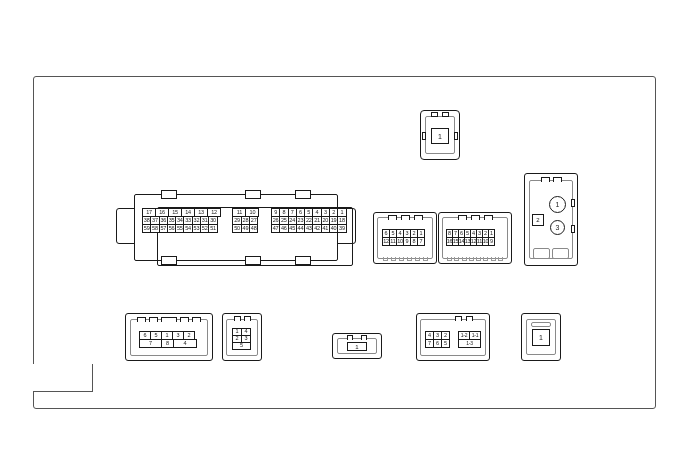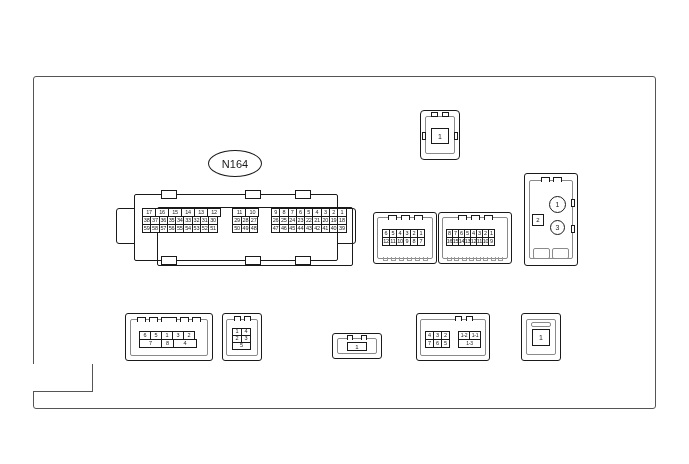--- a/index.html
+++ b/index.html
@@ -166,21 +166,20 @@
 </style>
 </head>
 <body>
 
 <div id="canvas">
 
   <div class="panel-frame"></div>
   <div class="panel-notch"></div>
   <div class="panel-notch-cover"></div>
 
-  <div class="bubble" id="lbl-n164">N164</div>
 
   <div class="conn" id="c-n164">
     <div class="lug lug-l"></div>
     <div class="lug lug-r"></div>
     <div class="body">
       <div class="body-in"></div>
       <div class="ear" style="left:26px;top:-5px;"></div>
       <div class="ear" style="left:110px;top:-5px;"></div>
       <div class="ear" style="right:26px;top:-5px;"></div>
       <div class="ear" style="left:26px;bottom:-5px;"></div>

